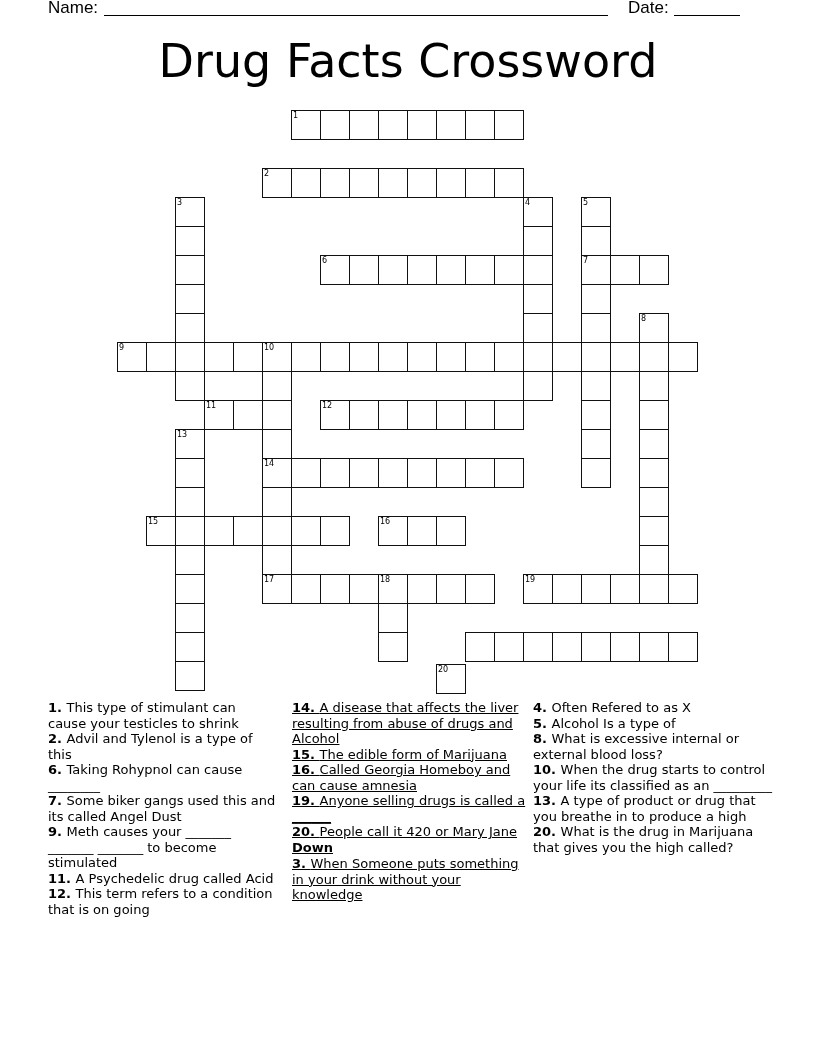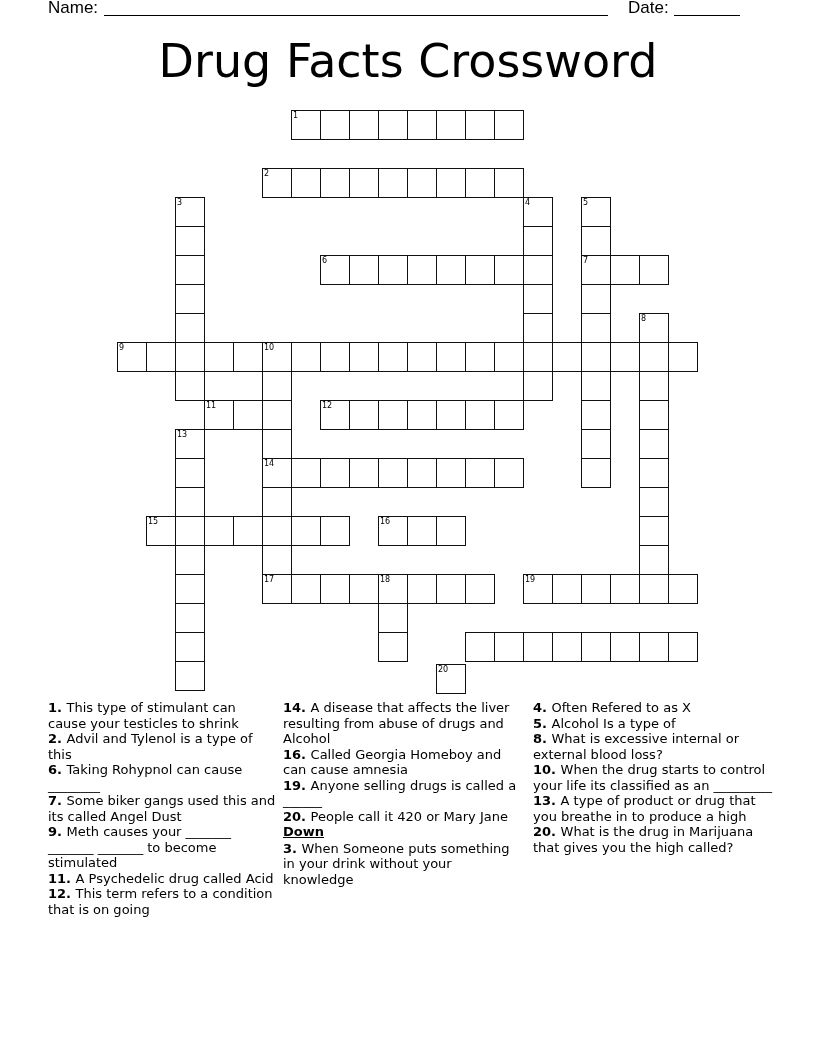--- a/index.html
+++ b/index.html
@@ -27,21 +27,21 @@
   }
   .cell .num {
     position: absolute; left: 1px; top: 0px; font-size: 8px; line-height: 9px;
     font-family: "DejaVu Sans", sans-serif;
   }
   .clues {
     position: absolute; top: 700px; font-family: "DejaVu Sans", sans-serif;
     font-size: 13px; line-height: 15.5px;
   }
   .col1 { left: 48px; width: 230px; }
-  .col2 { left: 283px; width: 240px; }
+  .col2 { left: 292px; width: 240px; text-decoration: underline; }
   .col3 { left: 533px; width: 240px; }
   .section-head { font-weight: bold; text-decoration: underline; margin-bottom: 1px; }
   .clue { margin-bottom: 0px; }
   .clue .cn { font-weight: bold; }
 </style>
 </head>
 <body>
 
 <div class="header-line">
   <span class="name-label">Name:</span>
@@ -243,20 +243,21 @@
       <div class="clue"><span class="cn">6. </span><span>Taking Rohypnol can cause ________</span></div>
       <div class="clue"><span class="cn">7. </span><span>Some biker gangs used this and its called Angel Dust</span></div>
       <div class="clue"><span class="cn">9. </span><span>Meth causes your _______ _______ _______ to become stimulated</span></div>
       <div class="clue"><span class="cn">11. </span><span>A Psychedelic drug called Acid</span></div>
       <div class="clue"><span class="cn">12. </span><span>This term refers to a condition that is on going</span></div>
     </div>
 </div>
 <div class="clues col2">
   <div id="across-b">
       <div class="clue"><span class="cn">14. </span><span>A disease that affects the liver resulting from abuse of drugs and Alcohol</span></div>
+      <div class="clue"><span class="cn">15. </span><span>The edible form of Marijuana</span></div>
       <div class="clue"><span class="cn">16. </span><span>Called Georgia Homeboy and can cause amnesia</span></div>
       <div class="clue"><span class="cn">19. </span><span>Anyone selling drugs is called a ______</span></div>
       <div class="clue"><span class="cn">20. </span><span>People call it 420 or Mary Jane</span></div>
     </div>
   <div class="section-head">Down</div>
   <div id="down-a">
       <div class="clue"><span class="cn">3. </span><span>When Someone puts something in your drink without your knowledge</span></div>
     </div>
 </div>
 <div class="clues col3">

